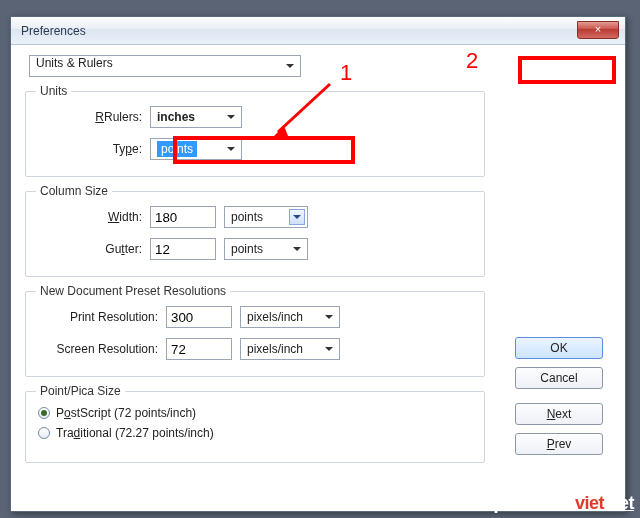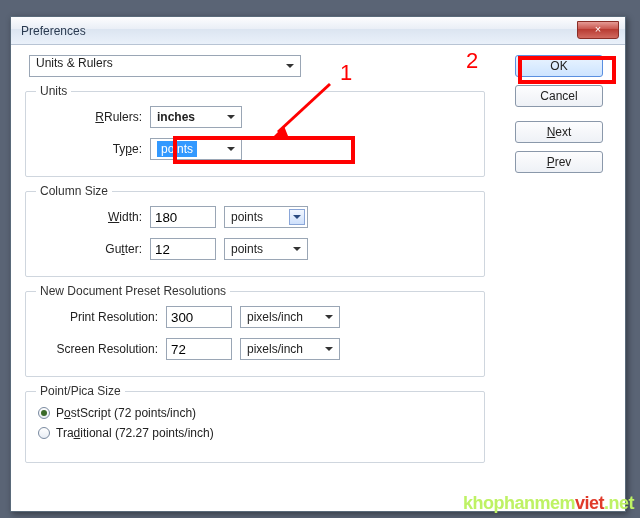--- a/index.html
+++ b/index.html
@@ -1,21 +1,21 @@
 <!DOCTYPE html>
 <html><head>
 <meta charset="utf-8">
 <style>
 * { box-sizing: border-box; margin: 0; padding: 0; }
 body { font-family: "Segoe UI", Tahoma, sans-serif; font-size: 12px; background: #5a6475; width: 640px; height: 518px; position: relative; overflow: hidden; }
 .window { position: absolute; left: 10px; top: 16px; width: 616px; height: 496px; background: #fff; border: 1px solid #5a6a7a; box-shadow: 2px 2px 6px rgba(0,0,0,.4); }
 .titlebar { height: 28px; background: linear-gradient(#fdfdfe,#e9eef6 45%,#dce5f1 46%,#eaf1fa); border-bottom: 1px solid #b8c4d4; position: relative; display: flex; align-items: center; padding-left: 10px; color: #2a3a50; }
 .close-btn { position: absolute; right: 6px; top: 4px; width: 42px; height: 18px; background: linear-gradient(#e59a94,#c8534b 45%,#b83b32 46%,#d1695f); border: 1px solid #8a2e27; border-radius: 0 0 3px 3px; color: #fff; text-align: center; font-size: 11px; line-height: 15px; cursor: pointer; }
 .content { padding: 10px 14px; color: #222; }
-.top-row { display: flex; align-items: flex-start; }
+.top-row { display: flex; align-items: flex-end; }
 .left-col { flex: 1; }
 .right-col { width: 96px; margin-left: 8px; padding-top: 0; }
 .cat-select { width: 272px; height: 22px; border: 1px solid #9aa6b5; background: #fff; padding: 0 6px; position: relative; margin-left: 4px; }
 .cat-select::after { content: ""; position: absolute; right: 6px; top: 8px; border: 4px solid transparent; border-top-color: #333; }
 .fieldset { border: 1px solid #cfd6de; border-radius: 2px; margin-top: 14px; padding: 14px 12px 16px; position: relative; }
 .fieldset > .legend { position: absolute; top: -8px; left: 10px; background: #fff; padding: 0 4px; color: #333; }
 .row { display: flex; align-items: center; margin-bottom: 10px; }
 .row:last-child { margin-bottom: 0; }
 .lbl { width: 112px; text-align: right; padding-right: 8px; color: #222; }
 .underline { text-decoration: underline; }
@@ -27,21 +27,21 @@
 .sel-plain .arrow::after { border-top-color: #333; }
 .btn { display: block; width: 88px; height: 22px; margin-bottom: 8px; background: linear-gradient(#fdfdfe,#eef1f6); border: 1px solid #8a98aa; border-radius: 3px; text-align: center; line-height: 20px; cursor: pointer; color: #222; }
 .btn.ok { background: linear-gradient(#eaf4ff,#cde4ff); border-color: #5a8fe0; }
 .radio { display: flex; align-items: center; margin-bottom: 6px; }
 .rdot { width: 12px; height: 12px; border: 1px solid #7a8aa0; border-radius: 50%; margin-right: 6px; display: flex; align-items: center; justify-content: center; background: linear-gradient(#fff,#e8edf4); }
 .rdot.checked::after { content: ""; width: 6px; height: 6px; background: #3a6a2a; border-radius: 50%; }
 .annot-1 { position: absolute; color: #f00; font-size: 22px; font-weight: 400; z-index: 50; }
 .annot-box { position: absolute; border: 4px solid #f00; z-index: 40; pointer-events: none; }
 .arrow-svg { position: absolute; z-index: 45; pointer-events: none; }
 .watermark { position: absolute; right: 6px; bottom: 4px; font-family: Arial Black, Arial, sans-serif; font-weight: 900; font-size: 18px; letter-spacing: -0.5px; z-index: 60; }
-.watermark .b { color: #bef264; }
+.watermark .b { color: #ffffff; text-decoration: underline; }
 .watermark .r { color: #e03a2a; }
 </style>
 </head>
 <body>
 
 <div class="window">
   <div class="titlebar">
     <span>Preferences</span>
     <div class="close-btn">×</div>
   </div>

